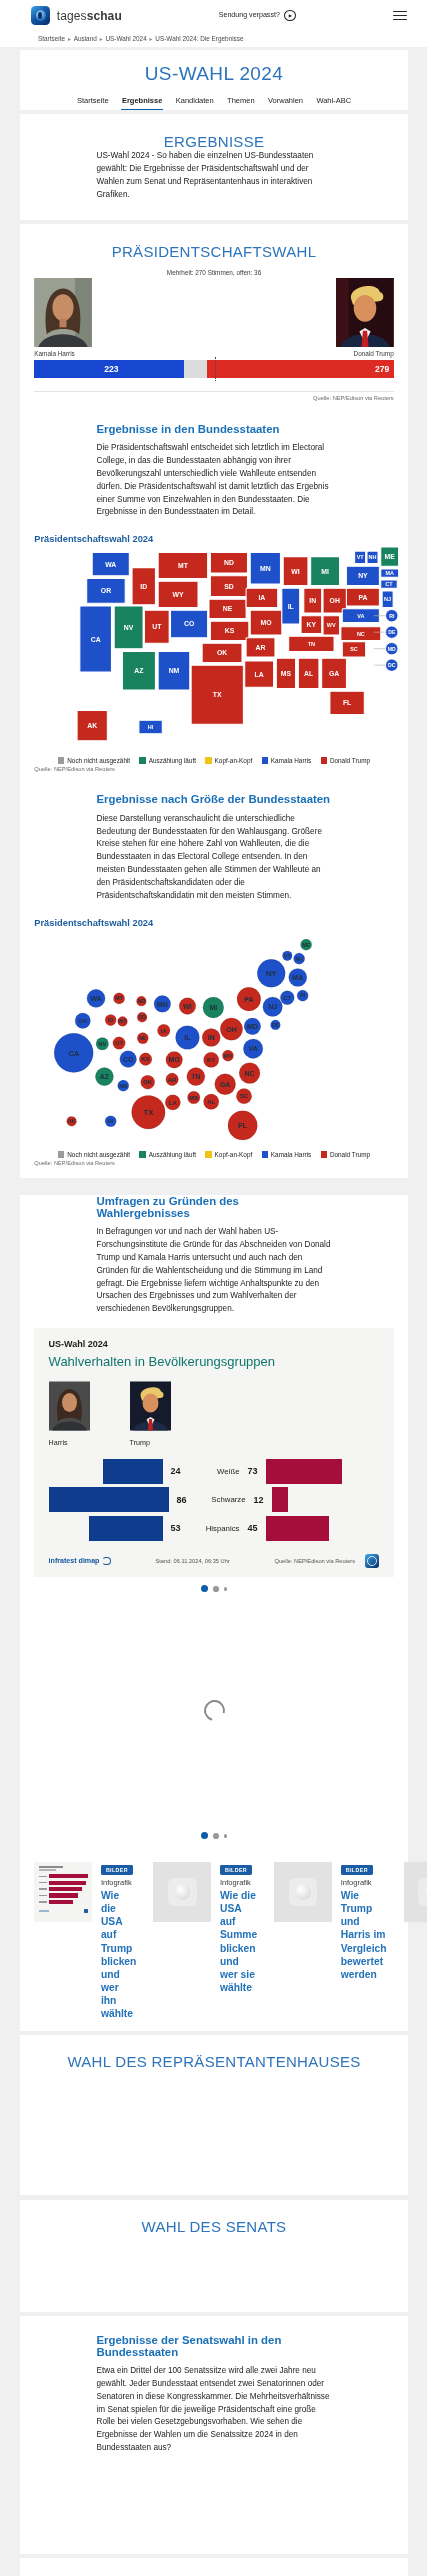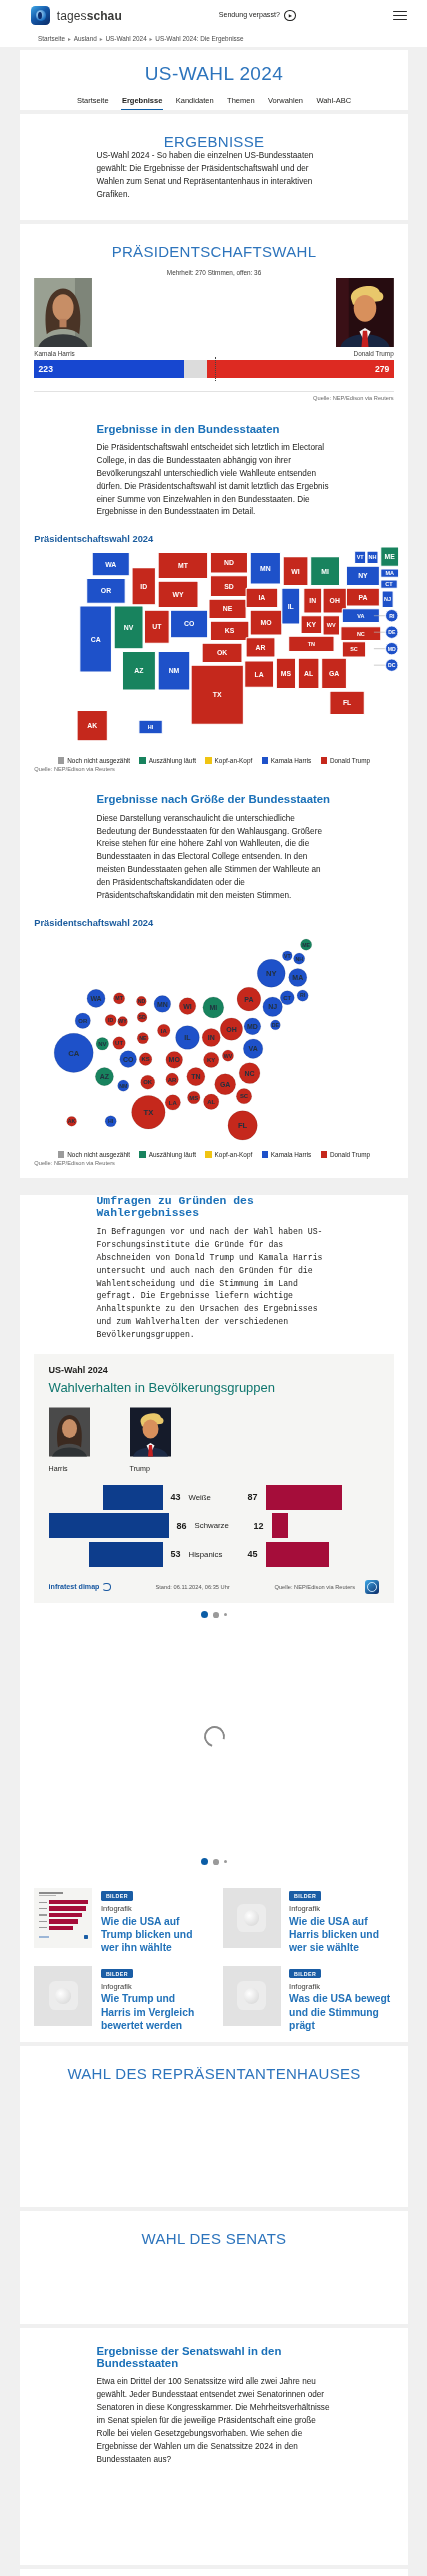--- a/index.html
+++ b/index.html
@@ -61,38 +61,38 @@
   .pt{font-size:13px;font-weight:400;color:#0f766e;margin:5px 0 10px;}
   .panel-photos{display:flex;gap:40px;}
   .pp svg{display:block;width:41px;height:54px;}
   .pp .plabel{font-size:7.1px;margin-top:5.7px;}
   .demo{margin-top:10px;}
   .demo-row{display:flex;align-items:center;height:28.5px;}
   .dz{flex:1;display:flex;}
   .dz.l{justify-content:flex-end;}
   .dbar{height:25px;}
   .dval{width:26px;text-align:center;font-weight:700;font-size:9px;}
-  .dcat{width:51px;text-align:left;font-size:7.8px;}
+  .dcat{width:51px;text-align:right;font-size:7.8px;}
   .panel-foot{display:flex;align-items:center;margin-top:11.4px;font-size:5.7px;color:#555;}
   .itd{color:#1757a0;font-weight:700;font-size:7.1px;}
   .itd-mark{width:6.4px;height:6.4px;border:1.4px solid #1757a0;border-left-color:transparent;border-radius:50%;display:inline-block;margin-left:2.9px;vertical-align:-1.4px;}
   .pf-mid{flex:1;text-align:center;}
   .pf-q{margin-right:10px;}
   .ard-sq{width:14.3px;height:14.3px;border-radius:2.9px;background:linear-gradient(140deg,#3fa9e8,#0a2a66);display:flex;align-items:center;justify-content:center;}
   .ard-sq .c{width:7.8px;height:7.8px;border-radius:50%;border:1.4px solid #cfeaff;}
   .carousel-dots{display:flex;justify-content:center;align-items:center;gap:5px;padding:8.6px 0 4.3px;}
   .dot{border-radius:50%;background:#9a9a9a;cursor:pointer;}
   .dot.d1{width:7.1px;height:7.1px;}
   .dot.d2{width:5.7px;height:5.7px;}
   .dot.d3{width:3.6px;height:3.6px;}
   .dot.active{background:#0b5da6;}
   .loading-block{height:227px;display:flex;align-items:center;justify-content:center;}
   .spinner{width:17px;height:17px;border:2.1px solid #8a8a8a;border-bottom-color:transparent;border-radius:50%;transform:rotate(-30deg);}
   
-  .teasers{display:grid;grid-template-columns:1fr 1fr;gap:11.4px 17px;margin:18.5px 14.3px 0;padding-bottom:10px;}
+  .teasers{display:grid;grid-template-columns:1fr 1fr 1fr 1fr;gap:11.4px 17px;margin:18.5px 14.3px 0;padding-bottom:10px;}
   .teaser{display:flex;gap:8.6px;cursor:pointer;}
   .thumb{width:58px;height:60px;flex:none;background:#e2e2e2;display:flex;align-items:center;justify-content:center;}
   .g-sq{width:28.5px;height:28.5px;border-radius:6.4px;background:#ececec;display:flex;align-items:center;justify-content:center;}
   .g-c{width:15.7px;height:15.7px;border-radius:50%;background:radial-gradient(circle at 35% 35%,#fff,#ddd 75%);}
   .thumb.mini{background:#f4f4f2;flex-direction:column;align-items:stretch;padding:3.6px 4.3px;box-sizing:border-box;justify-content:flex-start;}
   .m-t{height:2.1px;width:24px;background:#8a8a8a;margin-bottom:1.4px;}
   .m-t2{height:1.4px;width:17px;background:#b5b5b5;margin-bottom:3.6px;}
   .m-row{display:flex;align-items:center;gap:2.1px;margin-bottom:2.1px;}
   .m-l{width:8.6px;height:1.4px;background:#9a9a9a;}
   .m-b{height:4.3px;background:#a50d3a;}
@@ -173,21 +173,21 @@
           <ellipse cx="41" cy="43" rx="16" ry="19" fill="#d8905c"></ellipse>
           <path d="M6 98 C12 74 70 74 76 98 Z" fill="#182642"></path>
           <path d="M33 76 L41 92 L49 76 L41 71 Z" fill="#f4f4f4"></path>
           <path d="M38 75 L44 75 L46 98 L36 98 Z" fill="#c41f1f"></path>
         </svg>
         <div class="name">Donald Trump</div>
       </div>
     </div>
 
     <div class="resultbar" id="resultbar">
-      <div class="seg h" id="seg-h" style="background: rgb(23, 71, 208); width: 41.4498%;">
+      <div class="seg h" id="seg-h" style="background: rgb(23, 71, 208); width: 41.4498%; justify-content: center;">
           <span>223</span>
         </div>
       <div class="seg" id="seg-o" style="background: rgb(220, 220, 220); width: 6.69145%;"></div>
       <div class="seg t" id="seg-t" style="background: rgb(221, 42, 34); width: 51.8587%;">
           <span>279</span>
         </div>
       <div class="majority" id="majority-marker" style="left: 50.1859%;"></div>
     </div>
     <div class="divider"></div>
     <div class="quelle right">Quelle: NEP/Edison via Reuters</div>
@@ -457,21 +457,21 @@
         </span>
         <span class="li">
           <span class="sw" style="background: rgb(197, 40, 28);"></span>
           <span>Donald Trump</span>
         </span>
       </div>
     <div class="quelle left pad-b20" style="padding-bottom:11.4px">Quelle: NEP/Edison via Reuters</div>
   </section>
 
   <section class="card">
-    <div class="text-col" style="padding-top:0;font-family:Liberation Mono, monospace;">
+    <div class="text-col" style="padding-top:0;">
       <h3 class="h3blue" style="margin-top:17px">Umfragen zu Gründen des Wahlergebnisses</h3>
       <p class="body">In Befragungen vor und nach der Wahl haben US-Forschungsinstitute die Gründe für das Abschneiden von Donald Trump und Kamala Harris untersucht und auch nach den Gründen für die Wahlentscheidung und die Stimmung im Land gefragt. Die Ergebnisse liefern wichtige Anhaltspunkte zu den Ursachen des Ergebnisses und zum Wahlverhalten der verschiedenen Bevölkerungsgruppen.</p>
     </div>
 
     <div class="panel">
       <div class="pk">US-Wahl 2024</div>
       <div class="pt">Wahlverhalten in Bevölkerungsgruppen</div>
       <div class="panel-photos">
         <div class="pp">
           <svg viewBox="0 0 82 98">
@@ -492,23 +492,23 @@
             <path d="M38 75 L44 75 L46 98 L36 98 Z" fill="#c41f1f"></path>
           </svg>
           <div class="plabel">Trump</div>
         </div>
       </div>
       <div class="demo" id="demo-rows">
           <div class="demo-row">
             <div class="dz l">
               <div class="dbar" style="width: 60px; background: rgb(13, 61, 140);"></div>
             </div>
-            <div class="dval">43</div>
+            <div class="dval">24</div>
             <div class="dcat">Weiße</div>
-            <div class="dval">87</div>
+            <div class="dval">73</div>
             <div class="dz">
               <div class="dbar" style="width: 76px; background: rgb(165, 13, 58);"></div>
             </div>
           </div>
           <div class="demo-row">
             <div class="dz l">
               <div class="dbar" style="width: 120px; background: rgb(13, 61, 140);"></div>
             </div>
             <div class="dval">86</div>
             <div class="dcat">Schwarze</div>
@@ -587,21 +587,21 @@
             </div>
           </div>
           <div><span class="t-badge">BILDER</span><div class="t-kicker">Infografik</div><div class="t-title">Wie die USA auf Trump blicken und wer ihn wählte</div></div>
         </div>
         <div class="teaser">
           <div class="thumb">
             <div class="g-sq">
               <div class="g-c"></div>
             </div>
           </div>
-          <div><span class="t-badge">BILDER</span><div class="t-kicker">Infografik</div><div class="t-title">Wie die USA auf Harris blicken und wer sie wählte</div></div>
+          <div><span class="t-badge">BILDER</span><div class="t-kicker">Infografik</div><div class="t-title">Wie die USA auf Summe blicken und wer sie wählte</div></div>
         </div>
         <div class="teaser">
           <div class="thumb">
             <div class="g-sq">
               <div class="g-c"></div>
             </div>
           </div>
           <div><span class="t-badge">BILDER</span><div class="t-kicker">Infografik</div><div class="t-title">Wie Trump und Harris im Vergleich bewertet werden</div></div>
         </div>
         <div class="teaser">

